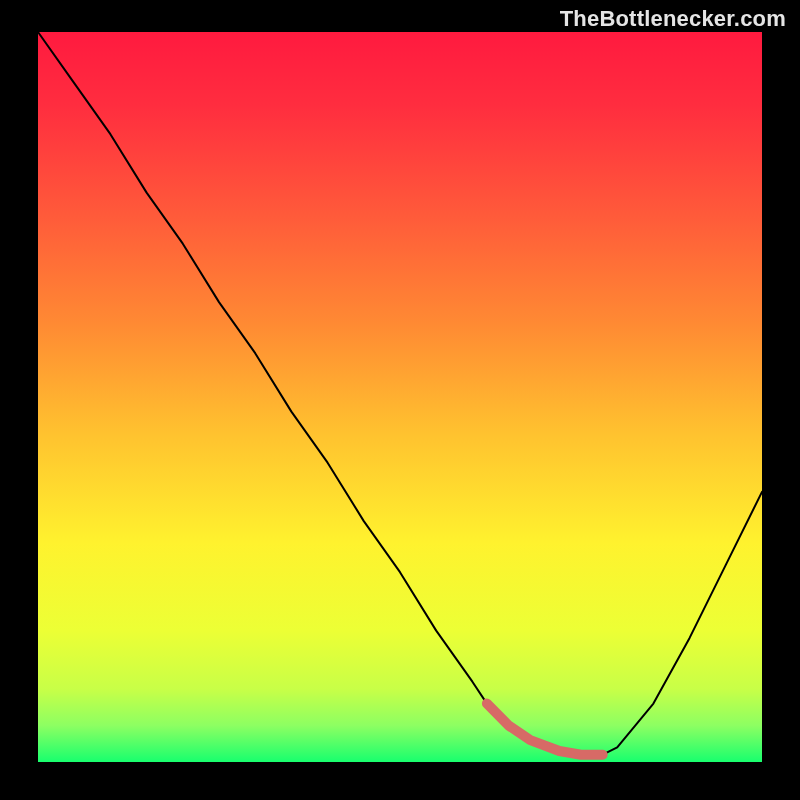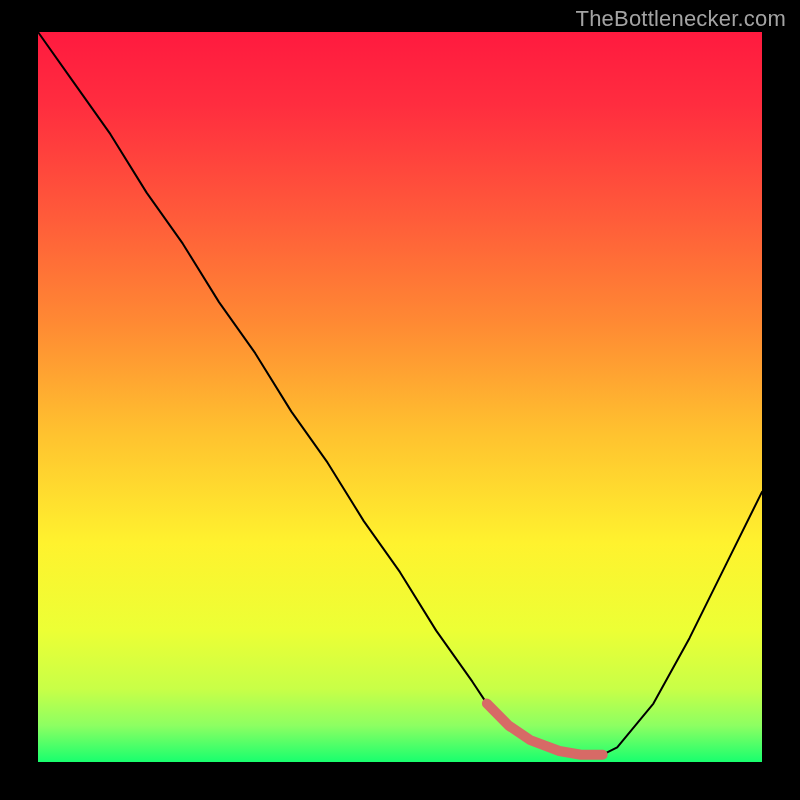--- a/index.html
+++ b/index.html
@@ -15,23 +15,23 @@
     position: absolute;
     left: 0;
     top: 0;
     width: 800px;
     height: 800px;
   }
   .watermark {
     position: absolute;
     top: 6px;
     right: 14px;
-    color: #a3a3a3;
+    color: #e5e5e5;
     font-size: 22px;
-    font-weight: 400;
+    font-weight: 700;
     letter-spacing: 0.2px;
   }
 </style>
 </head>
 <body>
 
 <svg class="canvas" viewBox="0 0 800 800" xmlns="http://www.w3.org/2000/svg">
   <defs>
     <linearGradient id="bg-grad" x1="0" y1="0" x2="0" y2="1">
         <stop offset="0%" stop-color="#ff1a3f"></stop>

